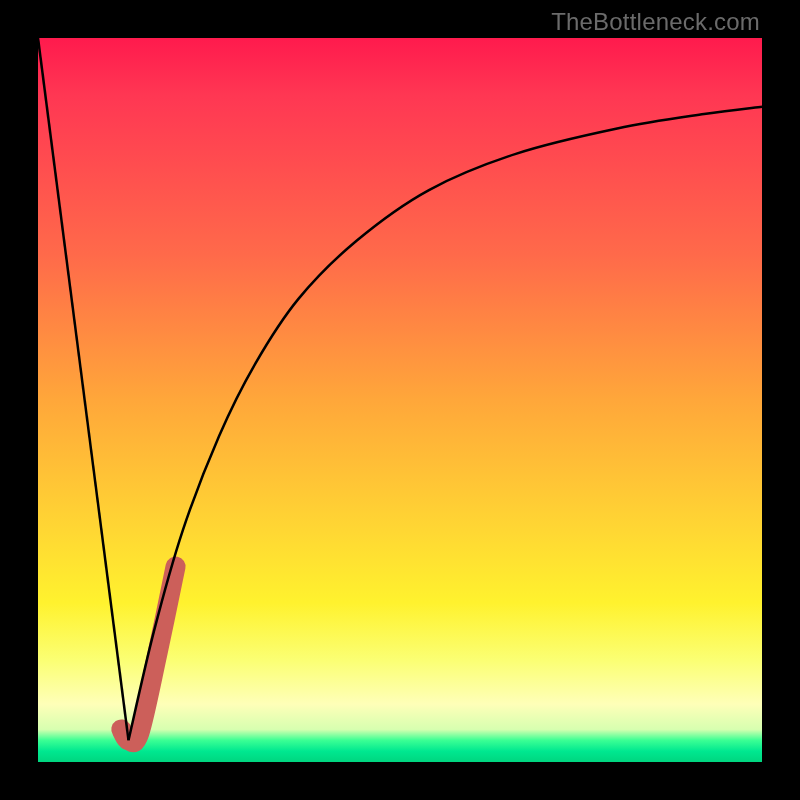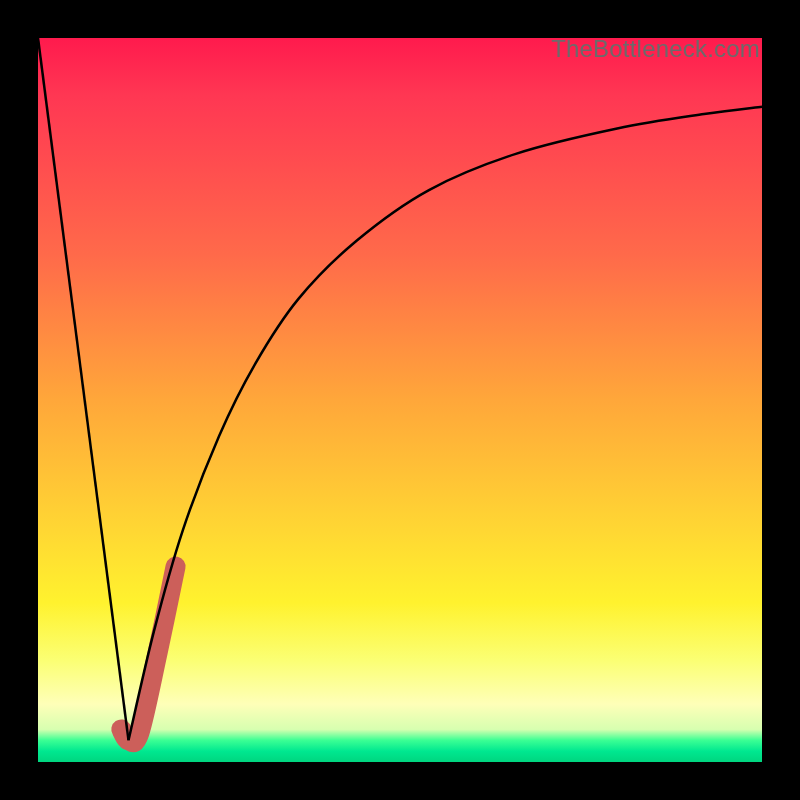--- a/index.html
+++ b/index.html
@@ -44,21 +44,20 @@
   }
   .watermark {
     position: absolute;
     top: 8px;
     right: 40px;
     color: #6b6b6b;
     font-size: 24px;
     font-weight: 500;
     letter-spacing: 0.2px;
     user-select: none;
-    margin-top: 27px;
   }
   svg.curves {
     position: absolute;
     left: 38px;
     top: 38px;
     width: 724px;
     height: 724px;
     overflow: visible;
   }
 </style>

